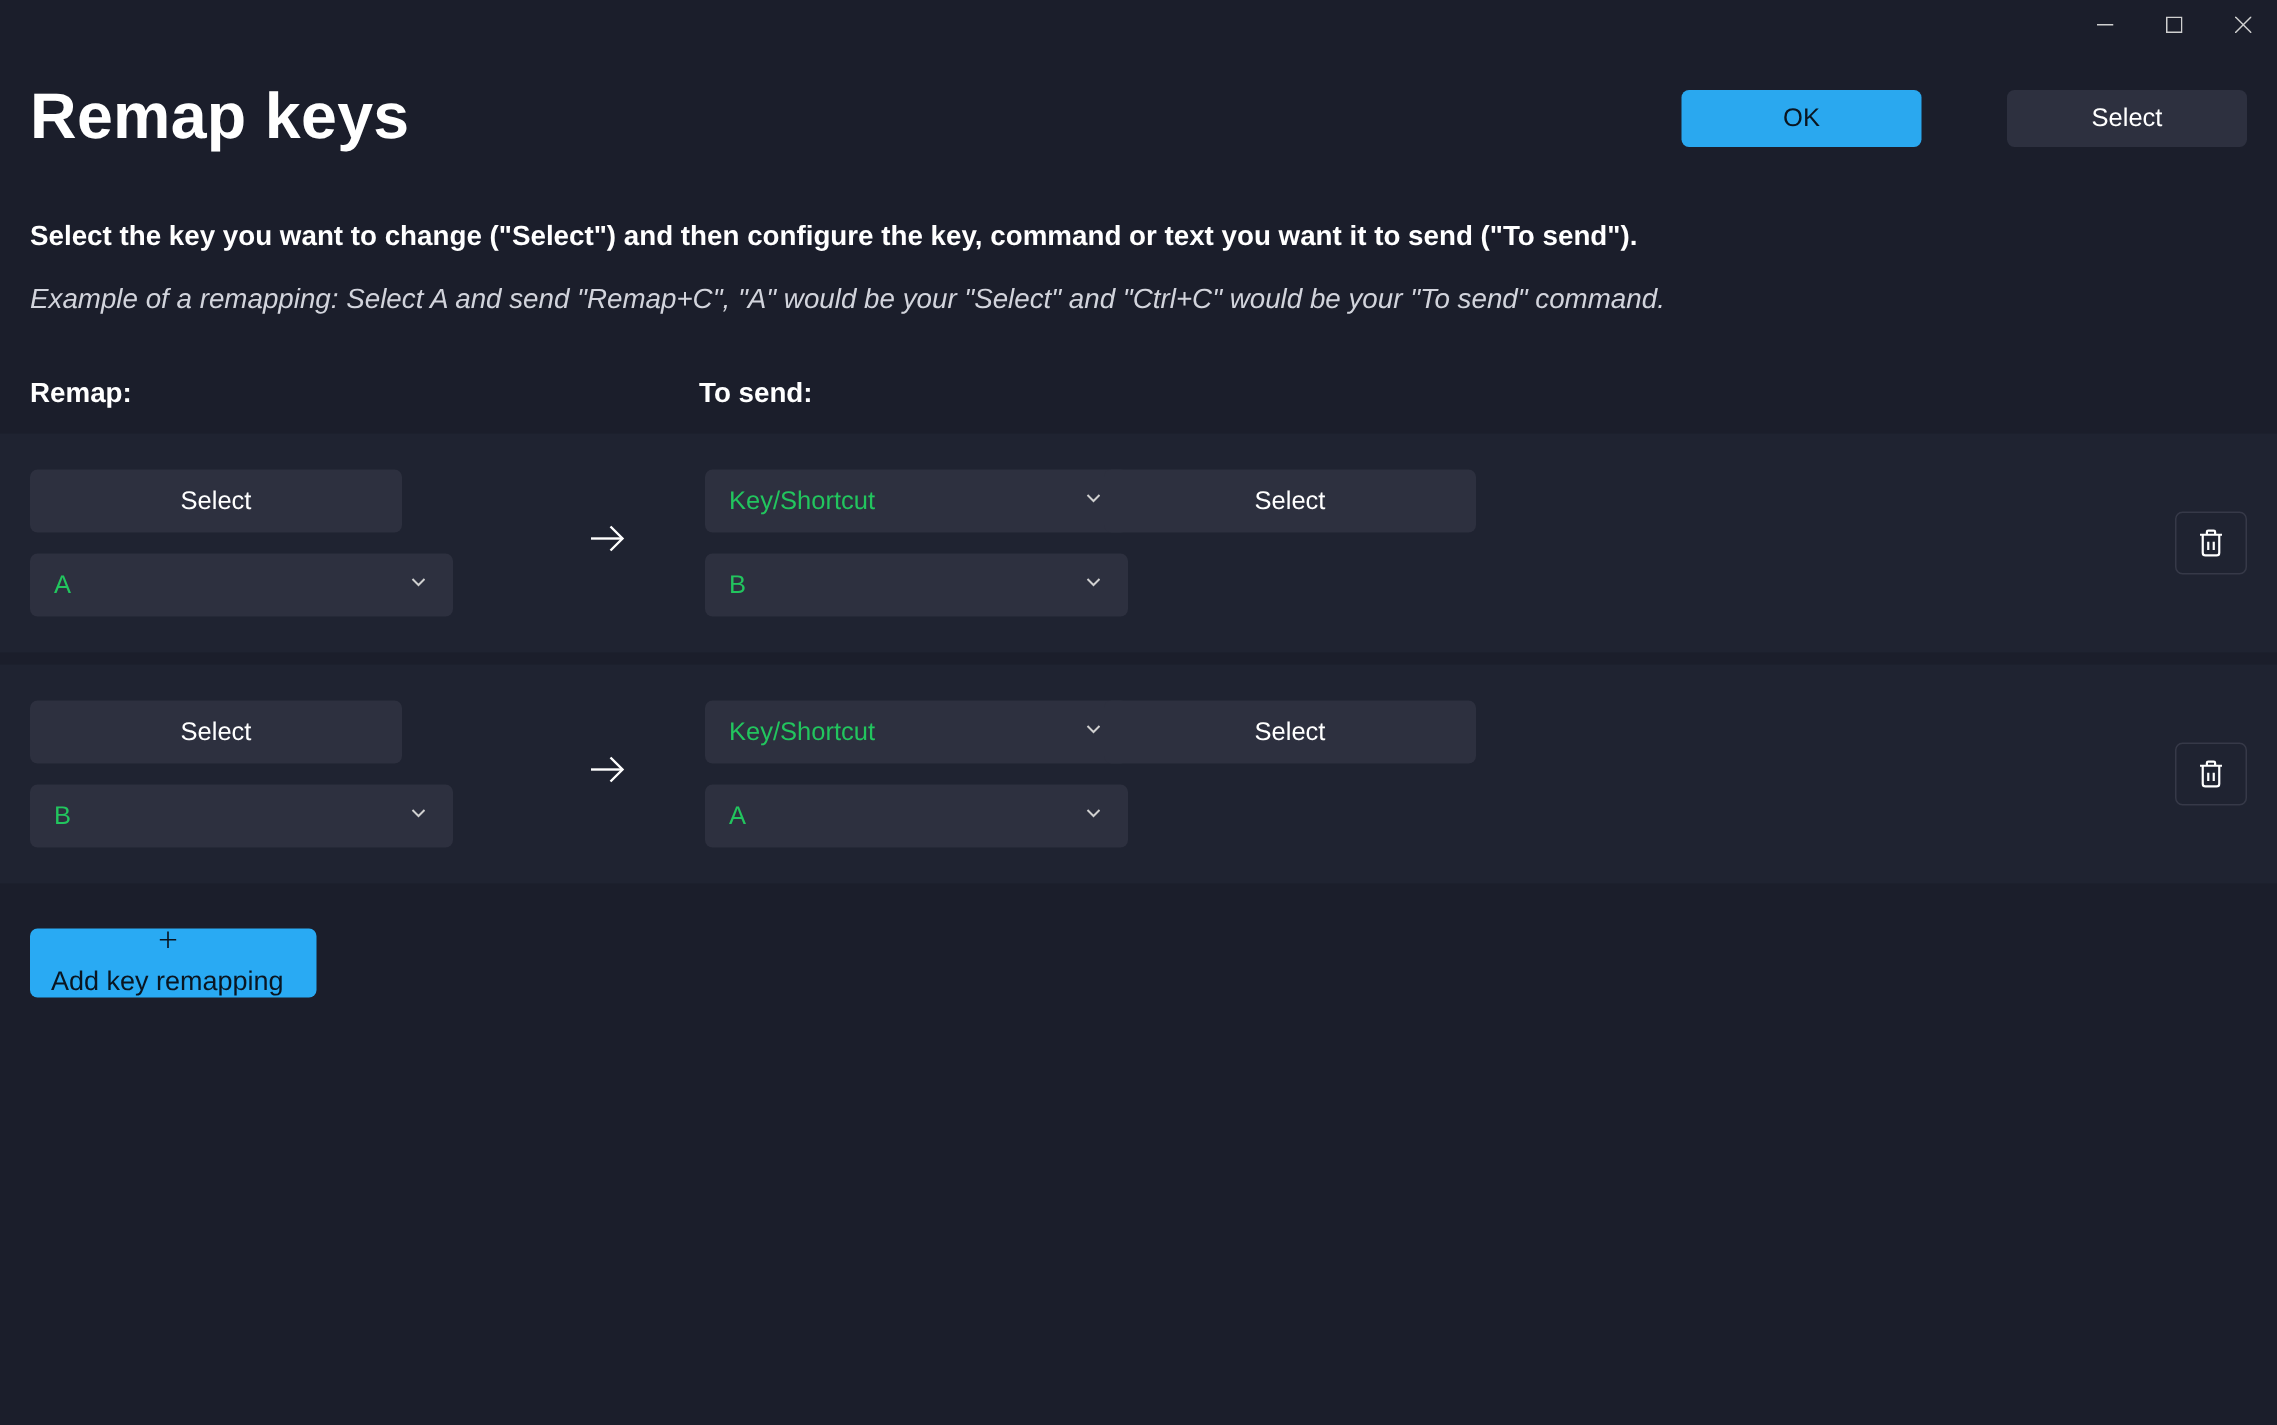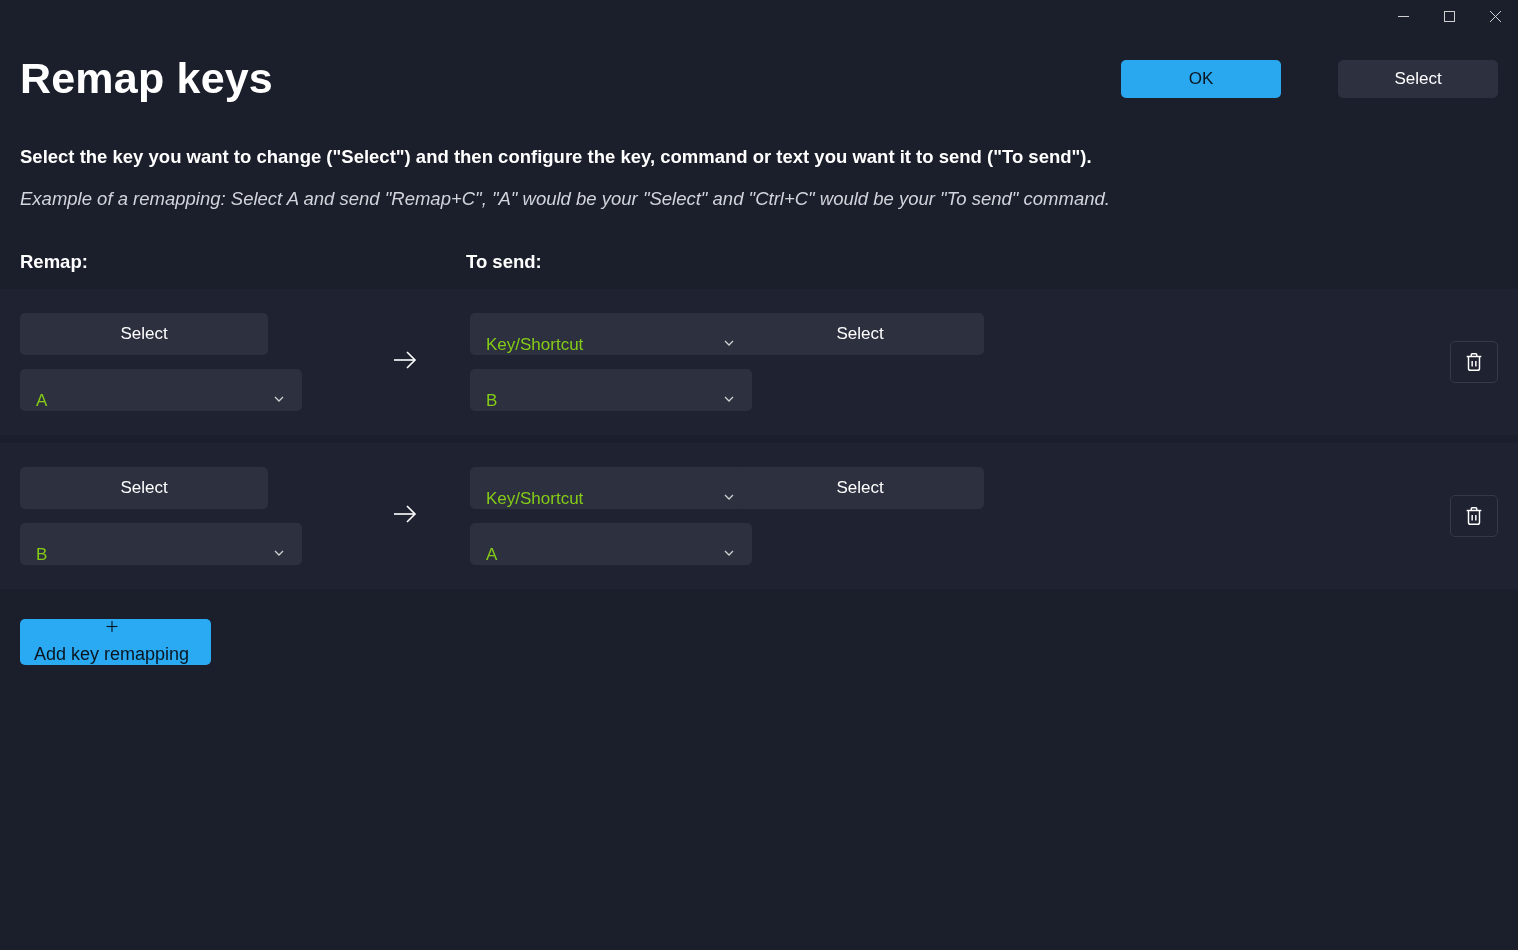--- a/index.html
+++ b/index.html
@@ -141,27 +141,27 @@
       color: #ffffff;
       font-size: 17px;
       height: 42px;
       width: 248px;
       cursor: pointer;
     }
     .dropdown {
       background: #2d303f;
       border: none;
       border-radius: 5px;
-      color: #84cc16;
+      color: #22c55e;
       font-size: 17px;
       height: 42px;
       width: 282px;
       padding: 0 16px;
       display: flex;
-      align-items: flex-end;
+      align-items: center;
       justify-content: space-between;
       cursor: pointer;
     }
     .dropdown-chevron svg {
       stroke: #d0d0d0;
     }
     .arrow-icon svg {
       stroke: #ffffff;
     }
     .delete-btn {

